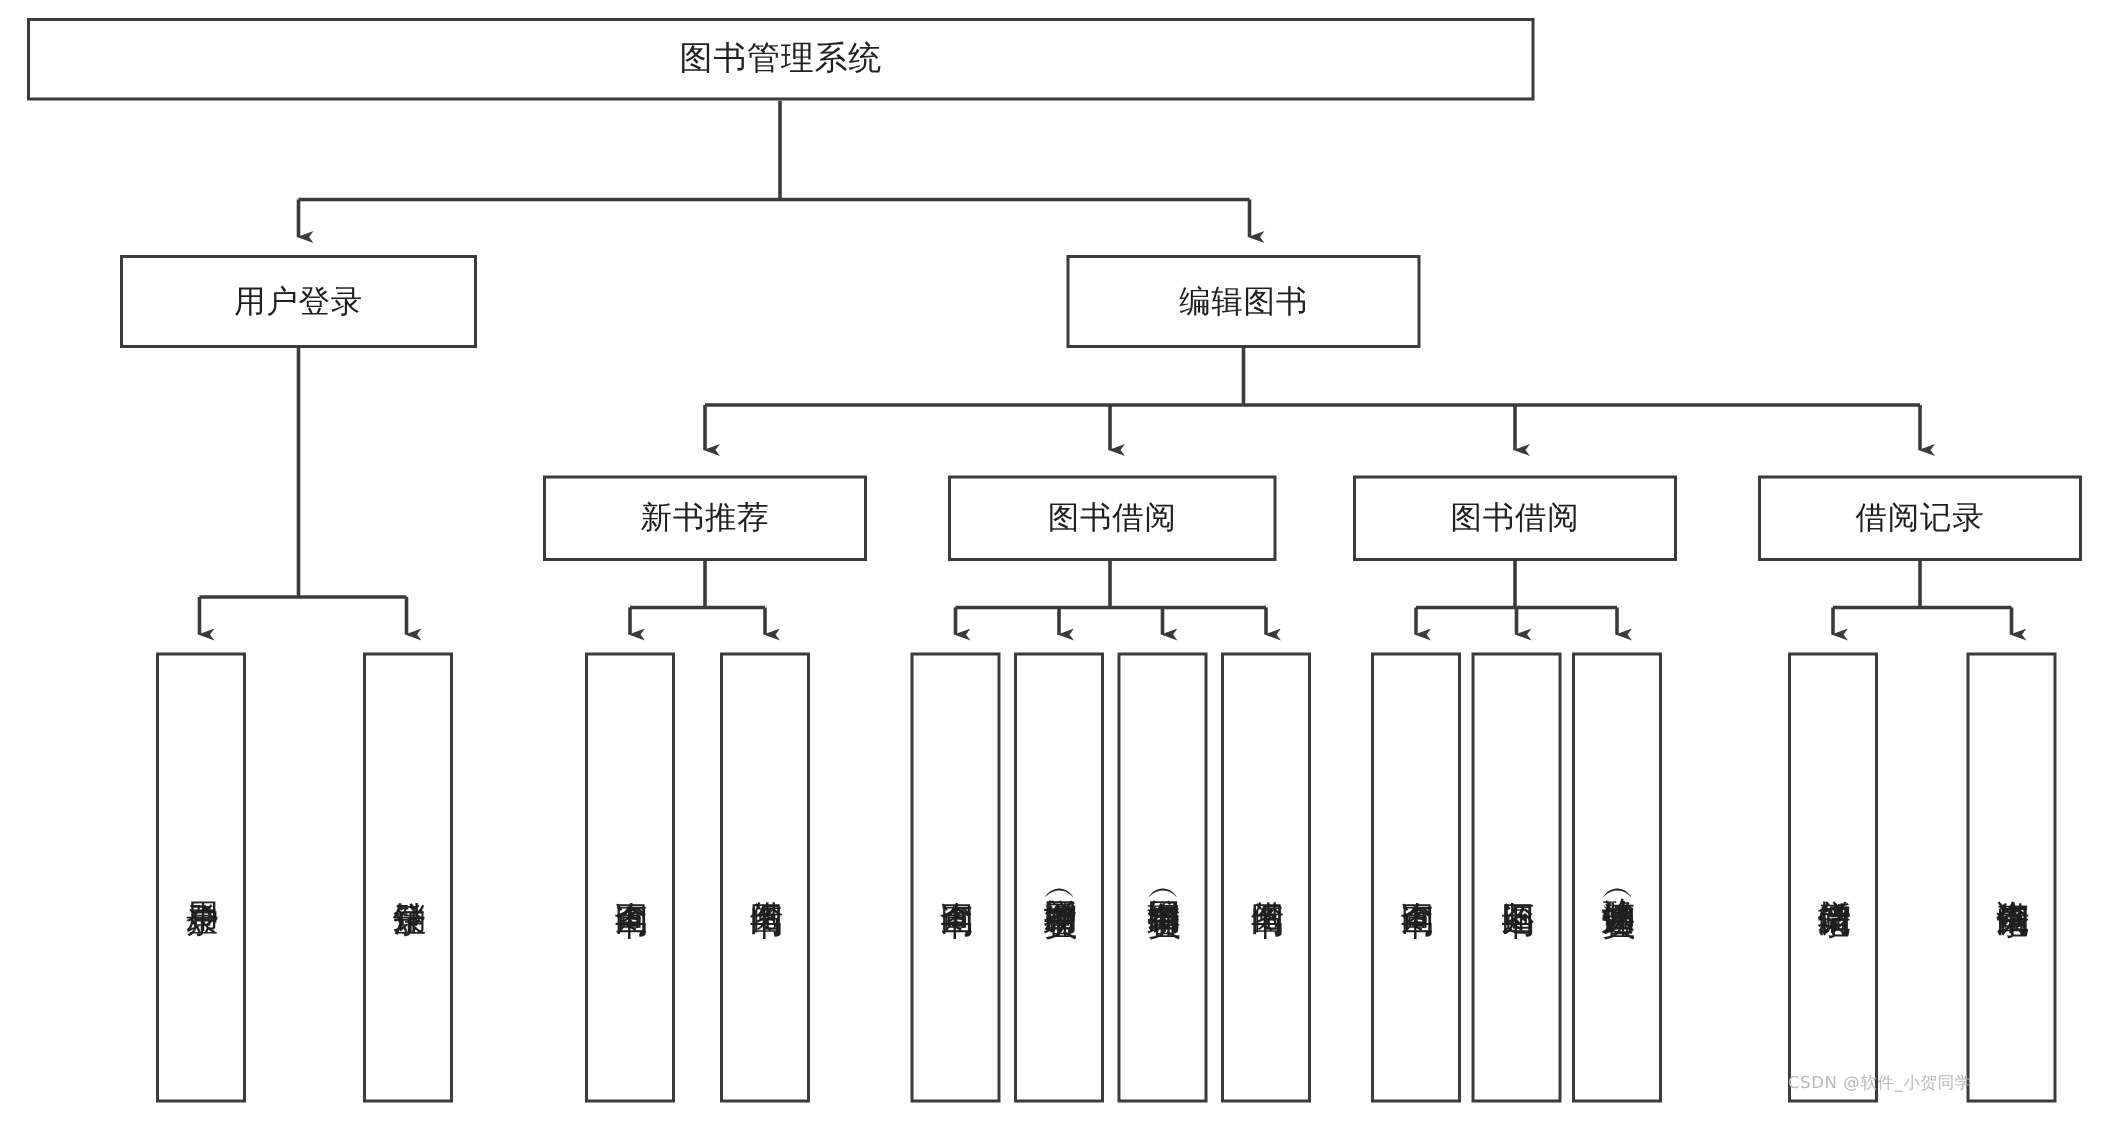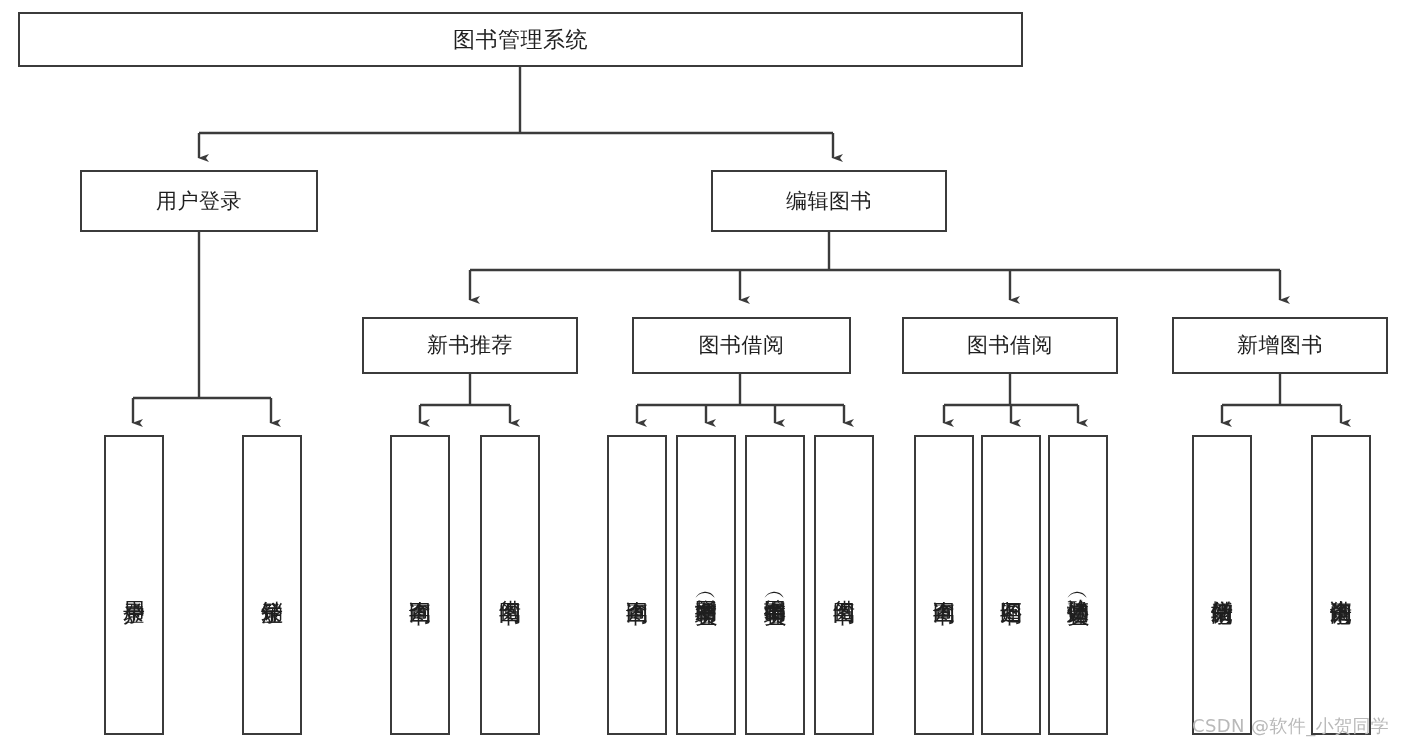--- a/index.html
+++ b/index.html
@@ -59,21 +59,21 @@
     text-orientation: upright;
     font-size: 22px;
     letter-spacing: 1px;
     max-height: 286px;
   }
   .node.root .node-label { font-size: 22px; }
   #watermark {
     position: absolute;
     left: 1192px;
     top: 714px;
-    font-size: 18px;
+    font-size: 11px;
     color: #b9b9b9;
     white-space: nowrap;
     letter-spacing: 0.4px;
   }
 </style>
 </head>
 <body>
 
 <div id="diagram-canvas">
 
@@ -141,21 +141,21 @@
   <div class="node horizontal" style="left:362px; top:317px; width:216px; height:57px;">
     <span class="node-label">新书推荐</span>
   </div>
   <div class="node horizontal" style="left:632px; top:317px; width:219px; height:57px;">
     <span class="node-label">图书借阅</span>
   </div>
   <div class="node horizontal" style="left:902px; top:317px; width:216px; height:57px;">
     <span class="node-label">图书借阅</span>
   </div>
   <div class="node horizontal" style="left:1172px; top:317px; width:216px; height:57px;">
-    <span class="node-label">新增图书</span>
+    <span class="node-label">借阅记录</span>
   </div>
 
   <div class="node vertical" style="left:104px; top:435px; width:60px; height:300px;">
     <span class="node-label">用户登录</span>
   </div>
   <div class="node vertical" style="left:242px; top:435px; width:60px; height:300px;">
     <span class="node-label">注销登录</span>
   </div>
 
   <div class="node vertical" style="left:390px; top:435px; width:60px; height:300px;">

